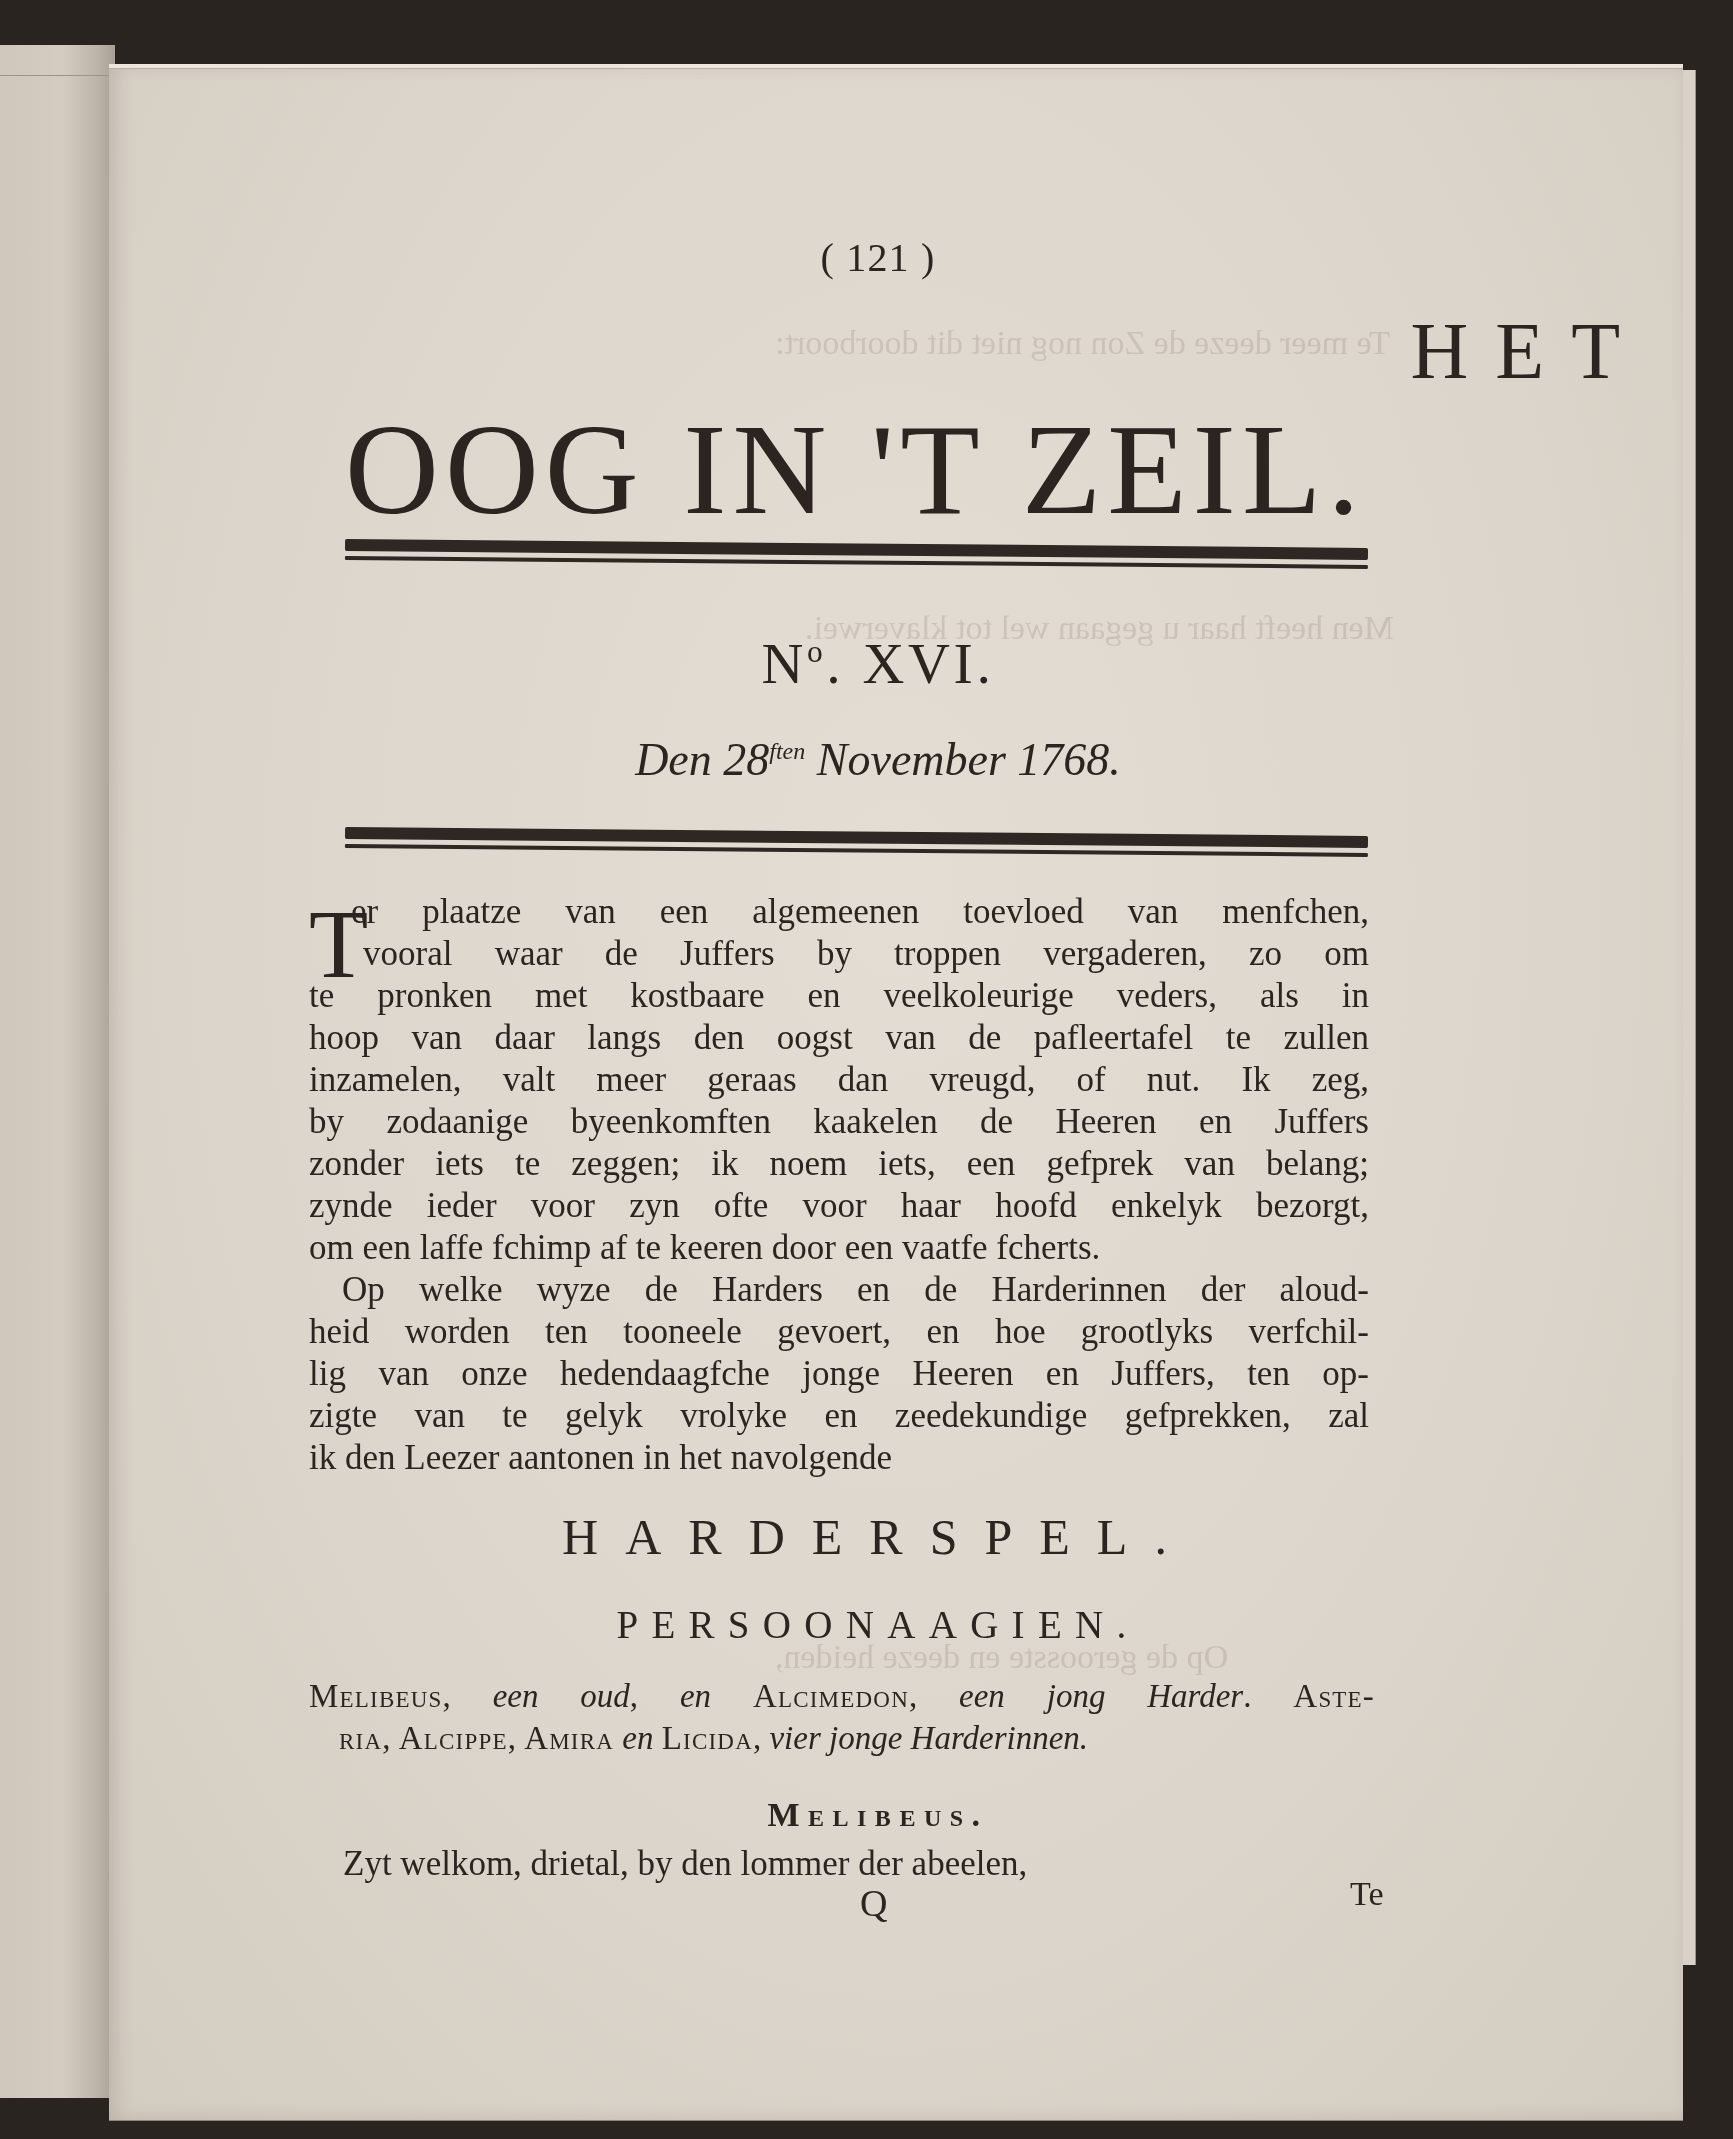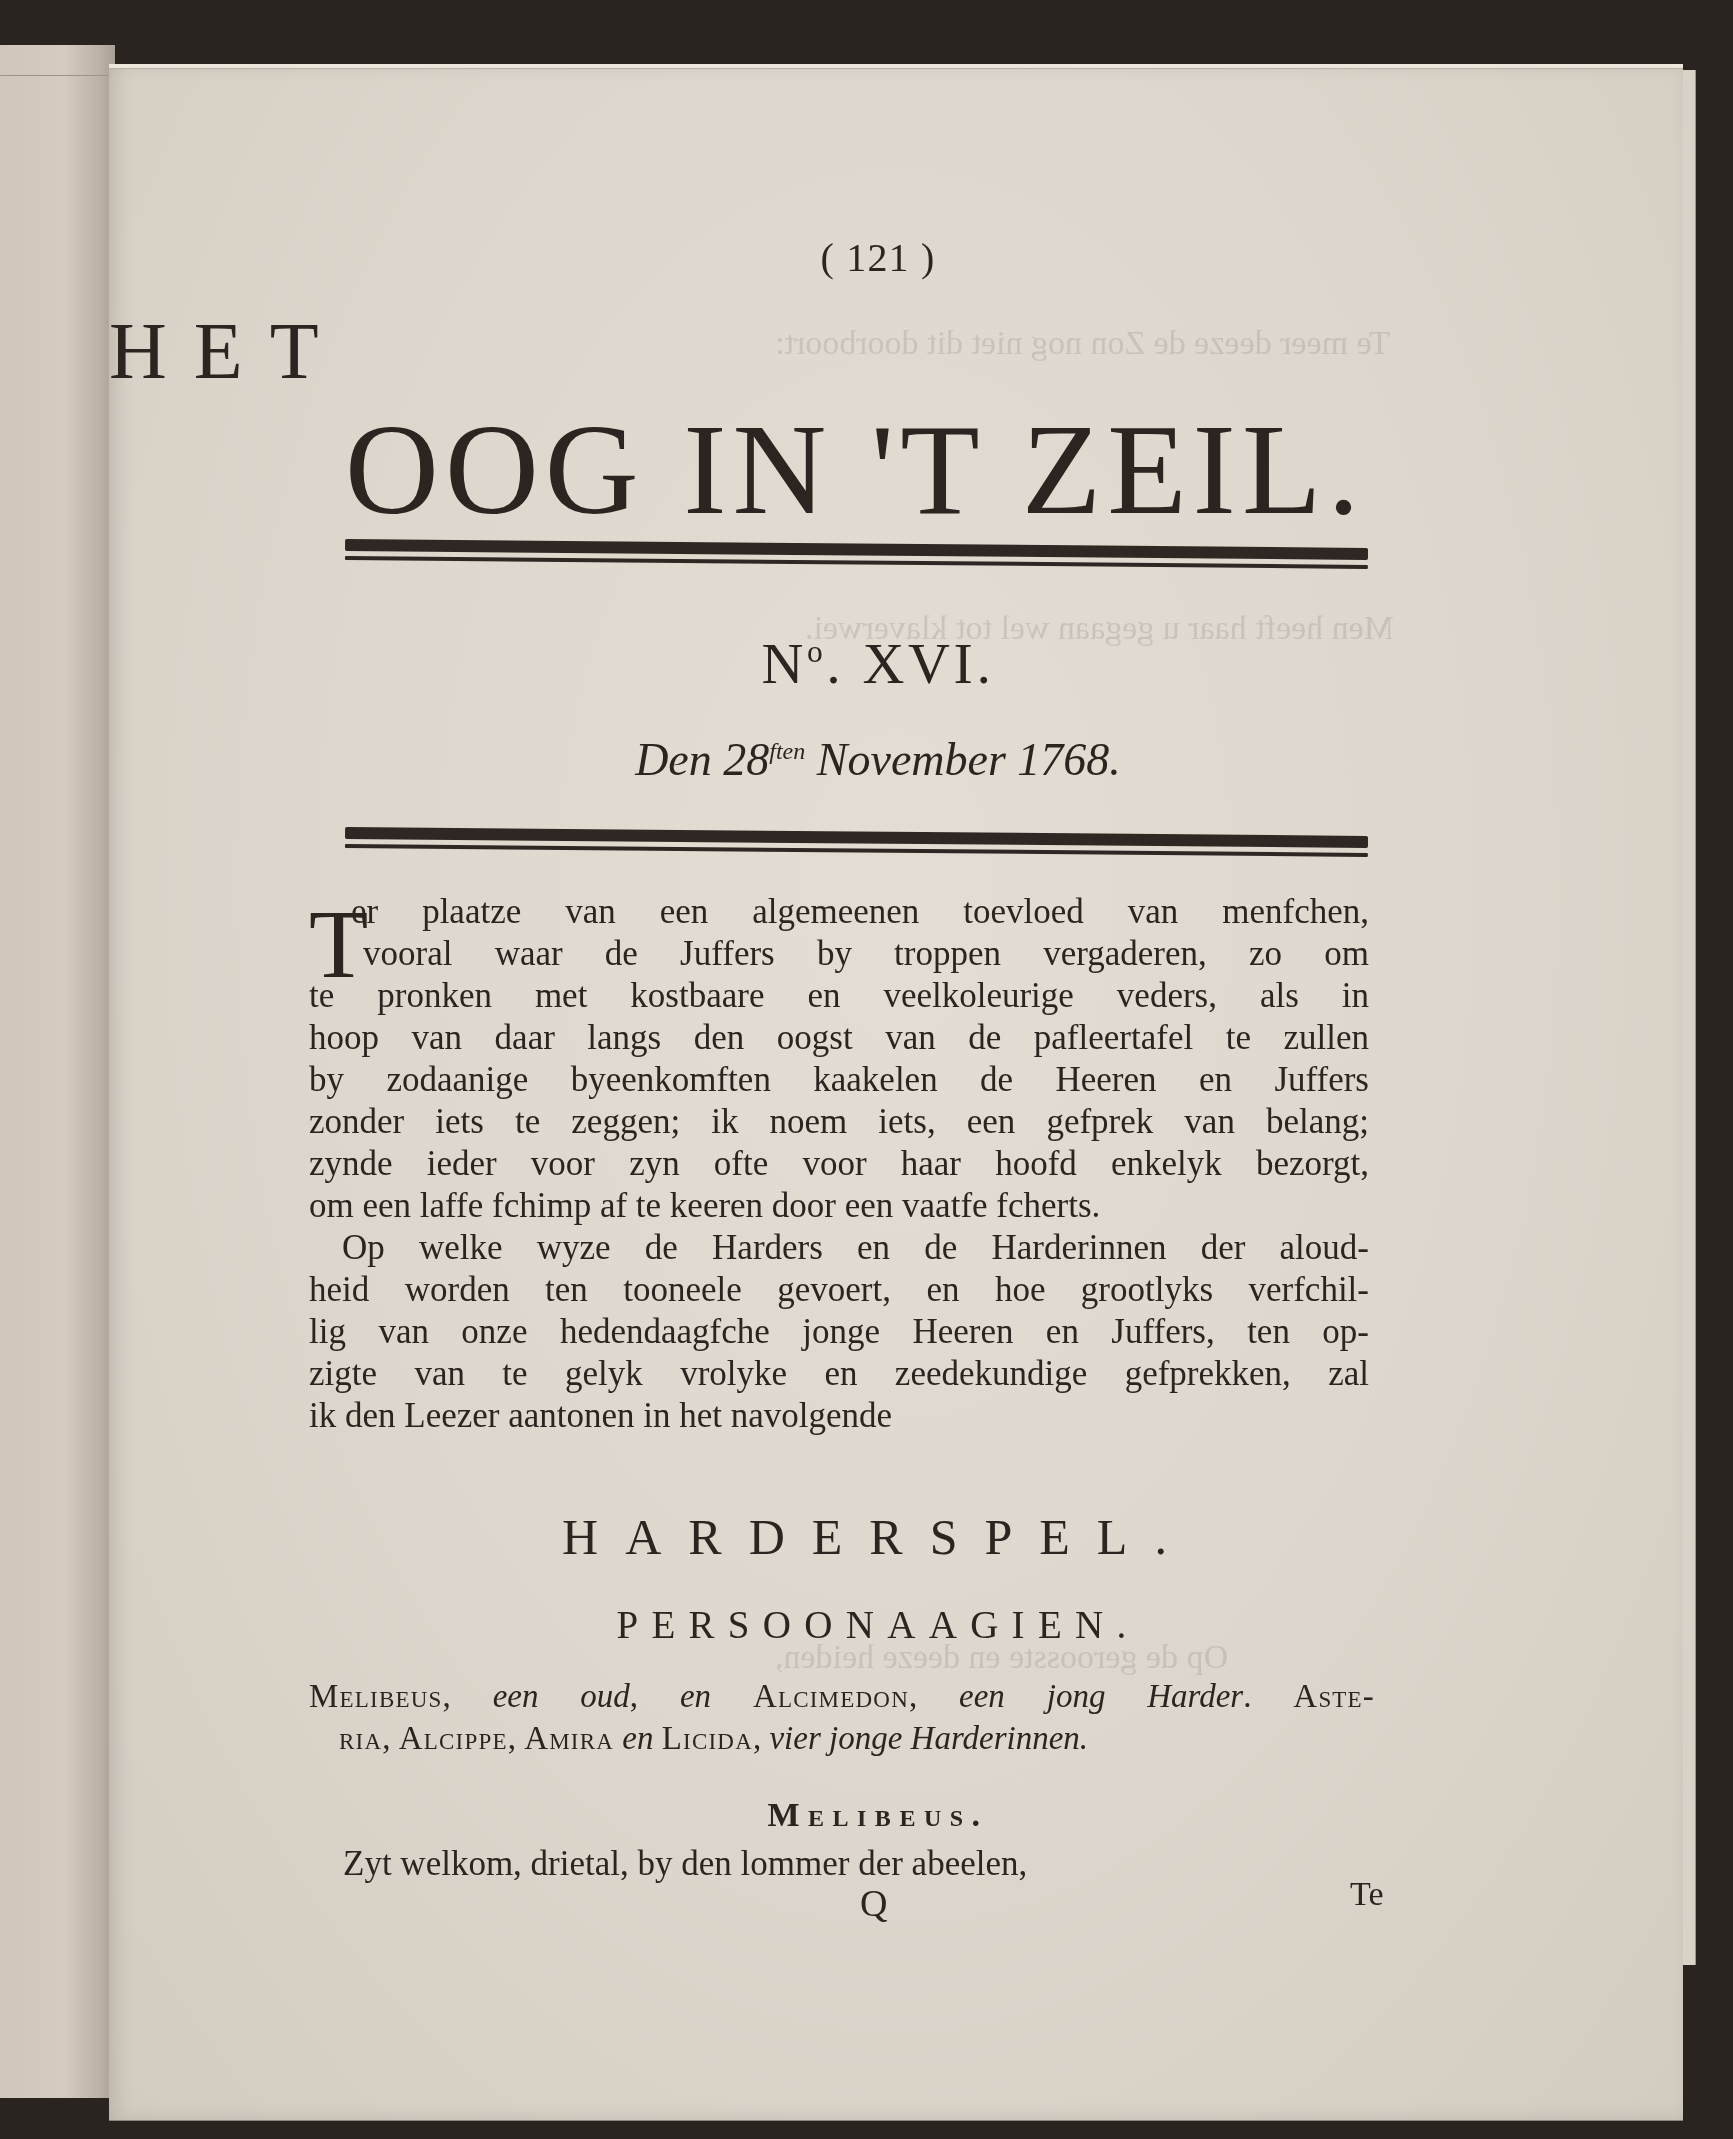--- a/index.html
+++ b/index.html
@@ -64,21 +64,21 @@
       top: 170px;
       font-size: 40px;
       text-align: center;
       letter-spacing: 1.2px;
     }
     .title-het {
       position: absolute;
       left: 0; width: 1538px;
       top: 242px;
       font-size: 80px;
-      text-align: left;
+      text-align: right;
       letter-spacing: 27px;
       font-weight: normal;
     }
     .title-main {
       position: absolute;
       left: 236px;
       width: 1151px;
       top: 340px;
       font-size: 130px;
       line-height: 1;
@@ -242,20 +242,21 @@
     <div class="thick"></div>
     <div class="thin"></div>
   </div>
 
   <div class="body-text">
     <span class="drop-cap">T</span>
     <span class="line indent-cap">er plaatze van een algemeenen toevloed van menfchen,</span>
     <span class="line indent-cap2">vooral waar de Juffers by troppen vergaderen, zo om</span>
     <span class="line">te pronken met kostbaare en veelkoleurige veders, als in</span>
     <span class="line">hoop van daar langs den oogst van de pafleertafel te zullen</span>
+    <span class="line">inzamelen, valt meer geraas dan vreugd, of nut.  Ik zeg,</span>
     <span class="line">by zodaanige byeenkomften kaakelen de Heeren en Juffers</span>
     <span class="line">zonder iets te zeggen; ik noem iets, een gefprek van belang;</span>
     <span class="line">zynde ieder voor zyn ofte voor haar hoofd enkelyk bezorgt,</span>
     <span class="line last">om een laffe fchimp af te keeren door een vaatfe fcherts.</span>
     <span class="line para-indent">Op welke wyze de Harders en de Harderinnen der aloud-</span>
     <span class="line">heid worden ten tooneele gevoert, en hoe grootlyks verfchil-</span>
     <span class="line">lig van onze hedendaagfche jonge Heeren en Juffers, ten op-</span>
     <span class="line">zigte van te gelyk vrolyke en zeedekundige gefprekken, zal</span>
     <span class="line last">ik den Leezer aantonen in het navolgende</span>
   </div>

